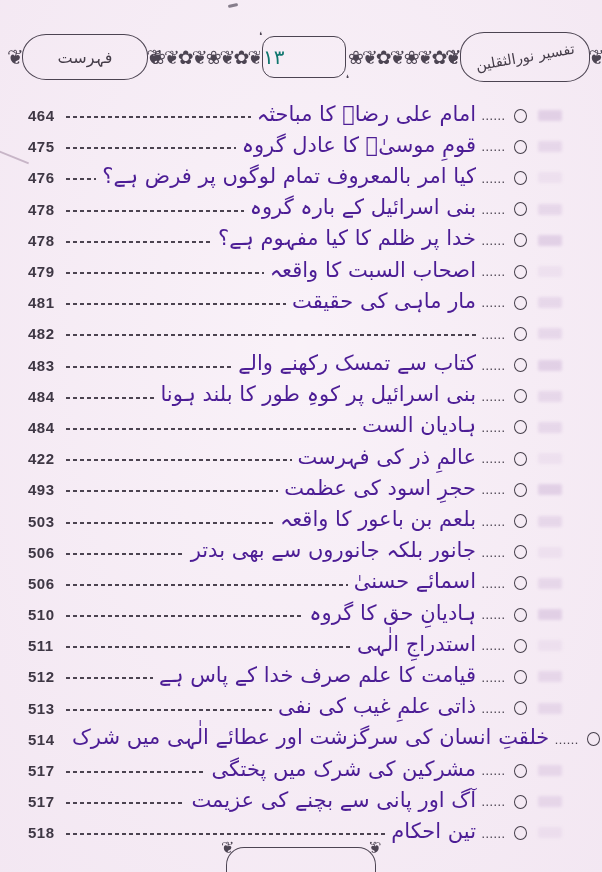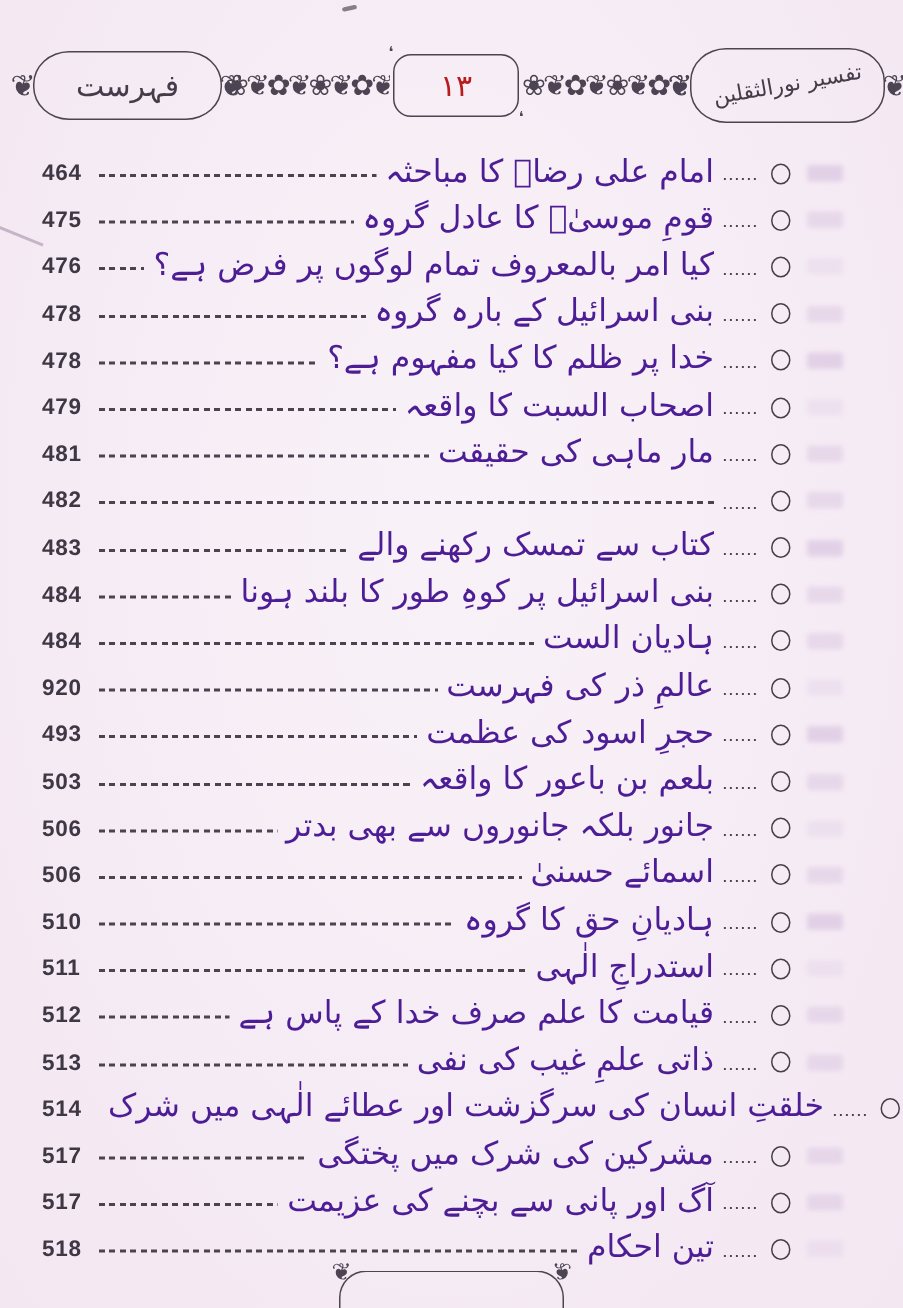--- a/index.html
+++ b/index.html
@@ -18,31 +18,31 @@
     position:relative;height:44px;border:1.6px solid #4c4452;
     border-radius:24px/22px;display:flex;align-items:center;justify-content:center;
     color:#443c48;background:transparent;flex:0 0 auto;
   }
   .cartouche::before,.cartouche::after{
     position:absolute;top:50%;transform:translateY(-50%);
     font-size:20px;color:#4c4452;line-height:1;
   }
   .cartouche::before{content:"❦";left:-16px;}
   .cartouche::after{content:"❦";right:-16px;}
-  .cart-left{width:124px;font-size:20px;}
+  .cart-left{width:124px;font-size:16px;}
   .cart-right{width:128px;height:48px;}
   .cart-right .slant{transform:rotate(-10deg);font-size:14.5px;white-space:nowrap;}
   .band{
     flex:1 1 auto;text-align:center;color:#4c4452;font-size:19px;
     letter-spacing:-2px;white-space:nowrap;overflow:hidden;line-height:1;
   }
   .pagebox{
     flex:0 0 auto;width:82px;height:40px;border:1.6px solid #4c4452;
-    border-radius:12px;display:flex;align-items:center;justify-content:center;
-    font-size:20px;color:#b91c1c;position:relative;
+    border-radius:12px;display:flex;align-items:center;
+    font-size:20px;color:#0f766e;position:relative;
   }
   .pagebox::before,.pagebox::after{
     content:"❛";position:absolute;font-size:10px;color:#4c4452;
   }
   .pagebox::before{top:-7px;left:-4px;}
   .pagebox::after{bottom:-7px;right:-4px;}
   
   .toc{position:absolute;top:100px;left:28px;right:40px;}
   .row{display:flex;align-items:center;height:31.2px;gap:6px;}
   .num{
@@ -191,21 +191,21 @@
   </div>
     <div class="row">
     <span class="num">484</span>
     <span class="leader"></span>
     <span class="title">ہادیان الست</span>
     <span class="dots">......</span>
     <span class="circle"></span>
     <span class="ghost"></span>
   </div>
     <div class="row">
-    <span class="num">920</span>
+    <span class="num">422</span>
     <span class="leader"></span>
     <span class="title">عالمِ ذر کی فہرست</span>
     <span class="dots">......</span>
     <span class="circle"></span>
     <span class="ghost"></span>
   </div>
     <div class="row">
     <span class="num">493</span>
     <span class="leader"></span>
     <span class="title">حجرِ اسود کی عظمت</span>

